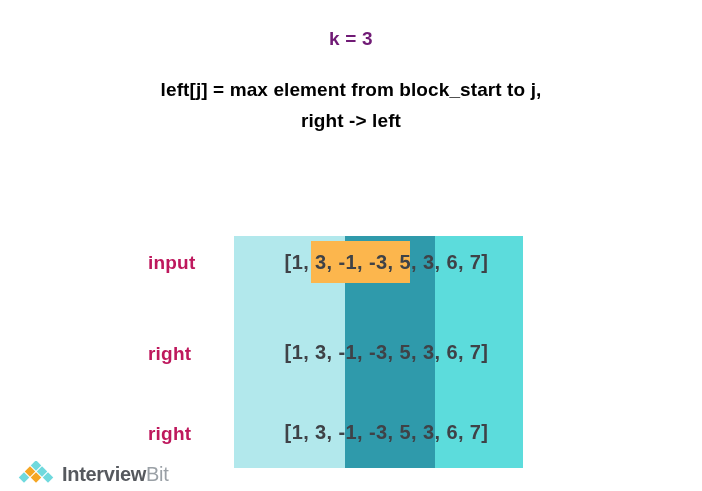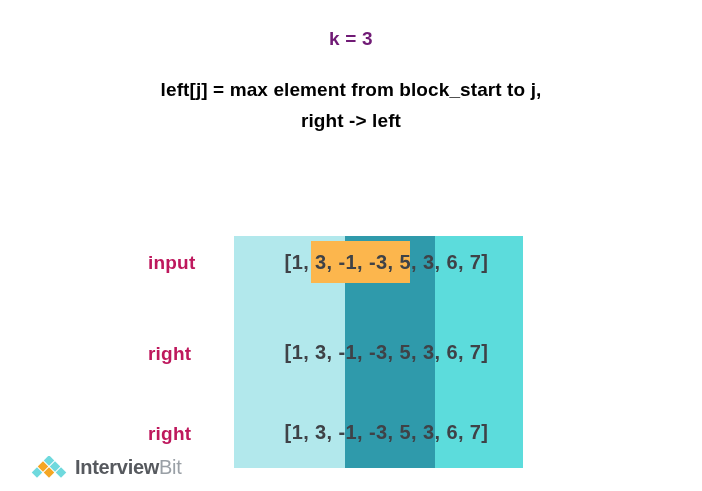--- a/index.html
+++ b/index.html
@@ -97,24 +97,24 @@
     color: #be185d;
     letter-spacing: 0.2px;
   }
   #label-input { top: 252px; }
   #label-left  { top: 343px; }
   #label-right { top: 423px; }
 
   
   #logo {
     position: absolute;
-    left: 30px;
+    left: 17px;
     top: 456px;
     display: flex;
-    align-items: flex-start;
+    align-items: flex-end;
     height: 30px;
   }
   #logo-mark {
     width: 38px;
     height: 25px;
     display: block;
   }
   #logo-text {
     margin-left: 7px;
     font-size: 20px;

